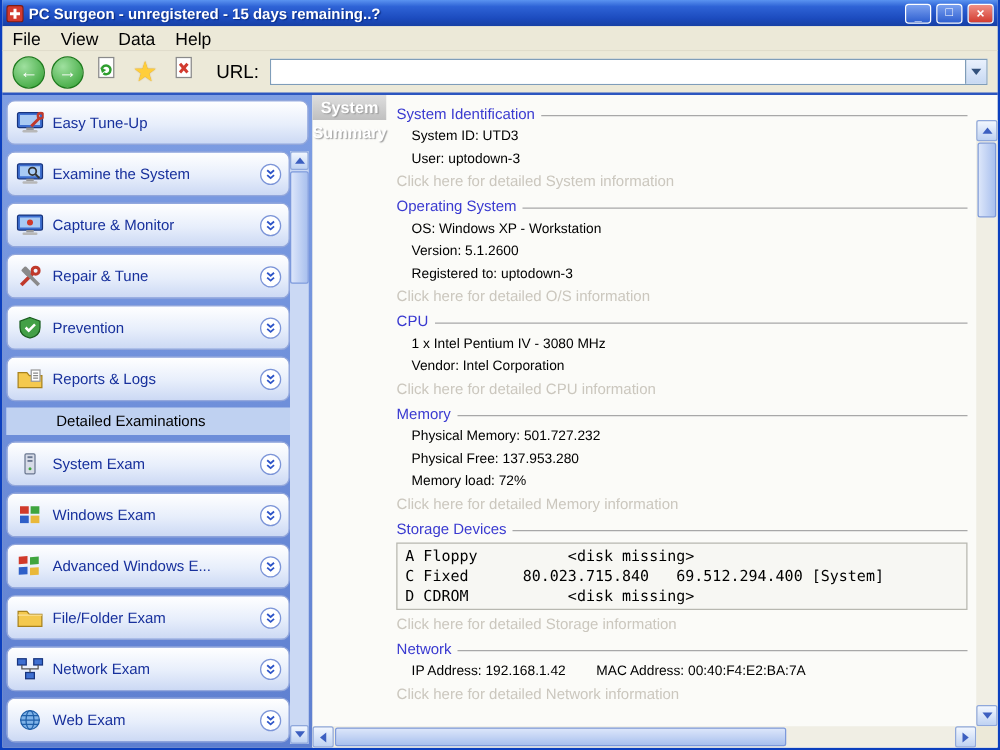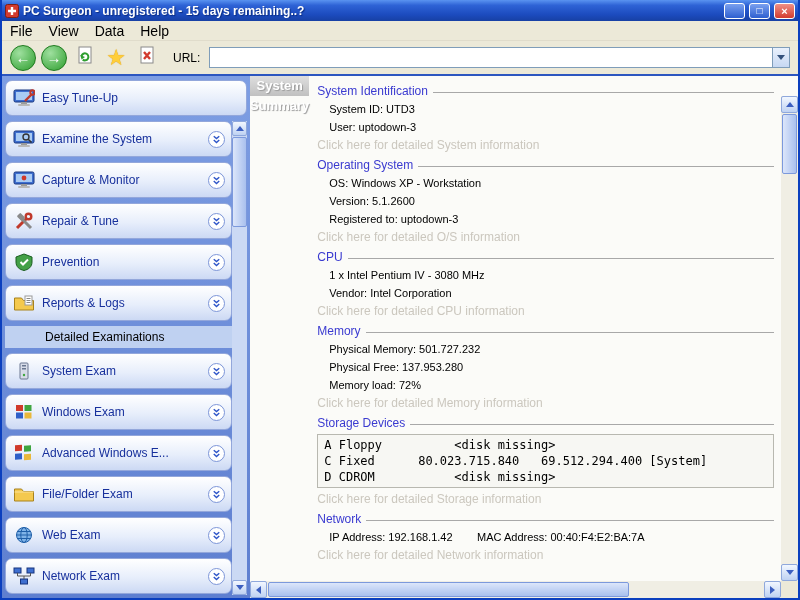--- a/index.html
+++ b/index.html
@@ -31,21 +31,21 @@
     font-size:14px; color:#000; border-bottom:1px solid #E0DCCB; }
   .menu-item { padding:2px 8px; }
   
   .toolbar { height:33px; flex:0 0 33px; display:flex; align-items:center; background:#ECE9D8;
     padding:0 8px; gap:5px; }
   .navbtn { width:26px; height:26px; border-radius:50%; border:1px solid #1E7A1E;
     background:radial-gradient(circle at 35% 30%, #9FE09F, #2E9E2E); color:#fff;
     display:flex; align-items:center; justify-content:center; font-size:15px; font-weight:bold; }
   .toolbtn { width:26px; height:26px; display:flex; align-items:center; justify-content:center; }
   .star-glyph { font-size:22px; color:#FFCE3A; text-shadow:0 0 1px #C8860B; }
-  .url-label { font-size:12px; margin:0 4px 0 8px; }
+  .url-label { font-size:15px; margin:0 4px 0 8px; }
   .combo { flex:1; height:21px; background:#fff; border:1px solid #7F9DB9; display:flex; }
   .combo input { flex:1; border:none; outline:none; font-size:12px; padding:0 3px;
     font-family:"Liberation Sans",sans-serif; }
   .combo-drop { width:17px; background:linear-gradient(#E9F1FD,#C7D8F2); border-left:1px solid #7F9DB9;
     display:flex; align-items:center; justify-content:center; }
   
   .mainrow { flex:1; display:flex; border-top:2px solid #2C56C0; min-height:0; }
   
   .sidebar { width:248px; flex:0 0 248px; position:relative; overflow:hidden;
     background:linear-gradient(to bottom,#7E9EE3,#5E7FD0); padding:4px 3px; }
@@ -349,52 +349,52 @@
             <svg width="11" height="11" viewBox="0 0 10 10">
               <path d="M2.5 2 L5 4.2 L7.5 2" fill="none" stroke="#2E55C8" stroke-width="1.3"></path>
               <path d="M2.5 5.5 L5 7.7 L7.5 5.5" fill="none" stroke="#2E55C8" stroke-width="1.3"></path>
             </svg>
           </span>
       </div>
 
       <div class="side-item">
         <span class="s-icon">
           <svg width="22" height="18" viewBox="0 0 22 18">
-              <circle cx="11" cy="9" r="7.5" fill="#7FB3E8" stroke="#1F5FA8"></circle>
-              <ellipse cx="11" cy="9" rx="3.2" ry="7.5" fill="none" stroke="#1F5FA8"></ellipse>
-              <path d="M3.5 9 h15 M4.5 5.5 h13 M4.5 12.5 h13" stroke="#1F5FA8" fill="none"></path>
-            </svg>
-        </span>
-        <span class="s-label">Web Exam</span>
-        <span class="chev">
-            <svg width="11" height="11" viewBox="0 0 10 10">
-              <path d="M2.5 2 L5 4.2 L7.5 2" fill="none" stroke="#2E55C8" stroke-width="1.3"></path>
-              <path d="M2.5 5.5 L5 7.7 L7.5 5.5" fill="none" stroke="#2E55C8" stroke-width="1.3"></path>
-            </svg>
-          </span>
-      </div>
-
-      <div class="side-item">
-        <span class="s-icon">
-          <svg width="22" height="18" viewBox="0 0 22 18">
               <rect x="1" y="1" width="7" height="5" fill="#3E6FD0" stroke="#17347E"></rect>
               <rect x="14" y="1" width="7" height="5" fill="#3E6FD0" stroke="#17347E"></rect>
               <rect x="7.5" y="12" width="7" height="5" fill="#3E6FD0" stroke="#17347E"></rect>
               <path d="M4.5 6 V9 H17.5 V6 M11 9 V12" stroke="#555" fill="none"></path>
             </svg>
         </span>
         <span class="s-label">Network Exam</span>
         <span class="chev">
             <svg width="11" height="11" viewBox="0 0 10 10">
               <path d="M2.5 2 L5 4.2 L7.5 2" fill="none" stroke="#2E55C8" stroke-width="1.3"></path>
               <path d="M2.5 5.5 L5 7.7 L7.5 5.5" fill="none" stroke="#2E55C8" stroke-width="1.3"></path>
             </svg>
           </span>
       </div>
 
+      <div class="side-item">
+        <span class="s-icon">
+          <svg width="22" height="18" viewBox="0 0 22 18">
+              <circle cx="11" cy="9" r="7.5" fill="#7FB3E8" stroke="#1F5FA8"></circle>
+              <ellipse cx="11" cy="9" rx="3.2" ry="7.5" fill="none" stroke="#1F5FA8"></ellipse>
+              <path d="M3.5 9 h15 M4.5 5.5 h13 M4.5 12.5 h13" stroke="#1F5FA8" fill="none"></path>
+            </svg>
+        </span>
+        <span class="s-label">Web Exam</span>
+        <span class="chev">
+            <svg width="11" height="11" viewBox="0 0 10 10">
+              <path d="M2.5 2 L5 4.2 L7.5 2" fill="none" stroke="#2E55C8" stroke-width="1.3"></path>
+              <path d="M2.5 5.5 L5 7.7 L7.5 5.5" fill="none" stroke="#2E55C8" stroke-width="1.3"></path>
+            </svg>
+          </span>
+      </div>
+
       <div class="sb-scroll">
         <div class="sb-arrow top">
             <span class="tri tri-up"></span>
           </div>
         <div class="sb-thumb"></div>
         <div class="sb-arrow bottom">
             <span class="tri tri-down"></span>
           </div>
       </div>
     </div>

